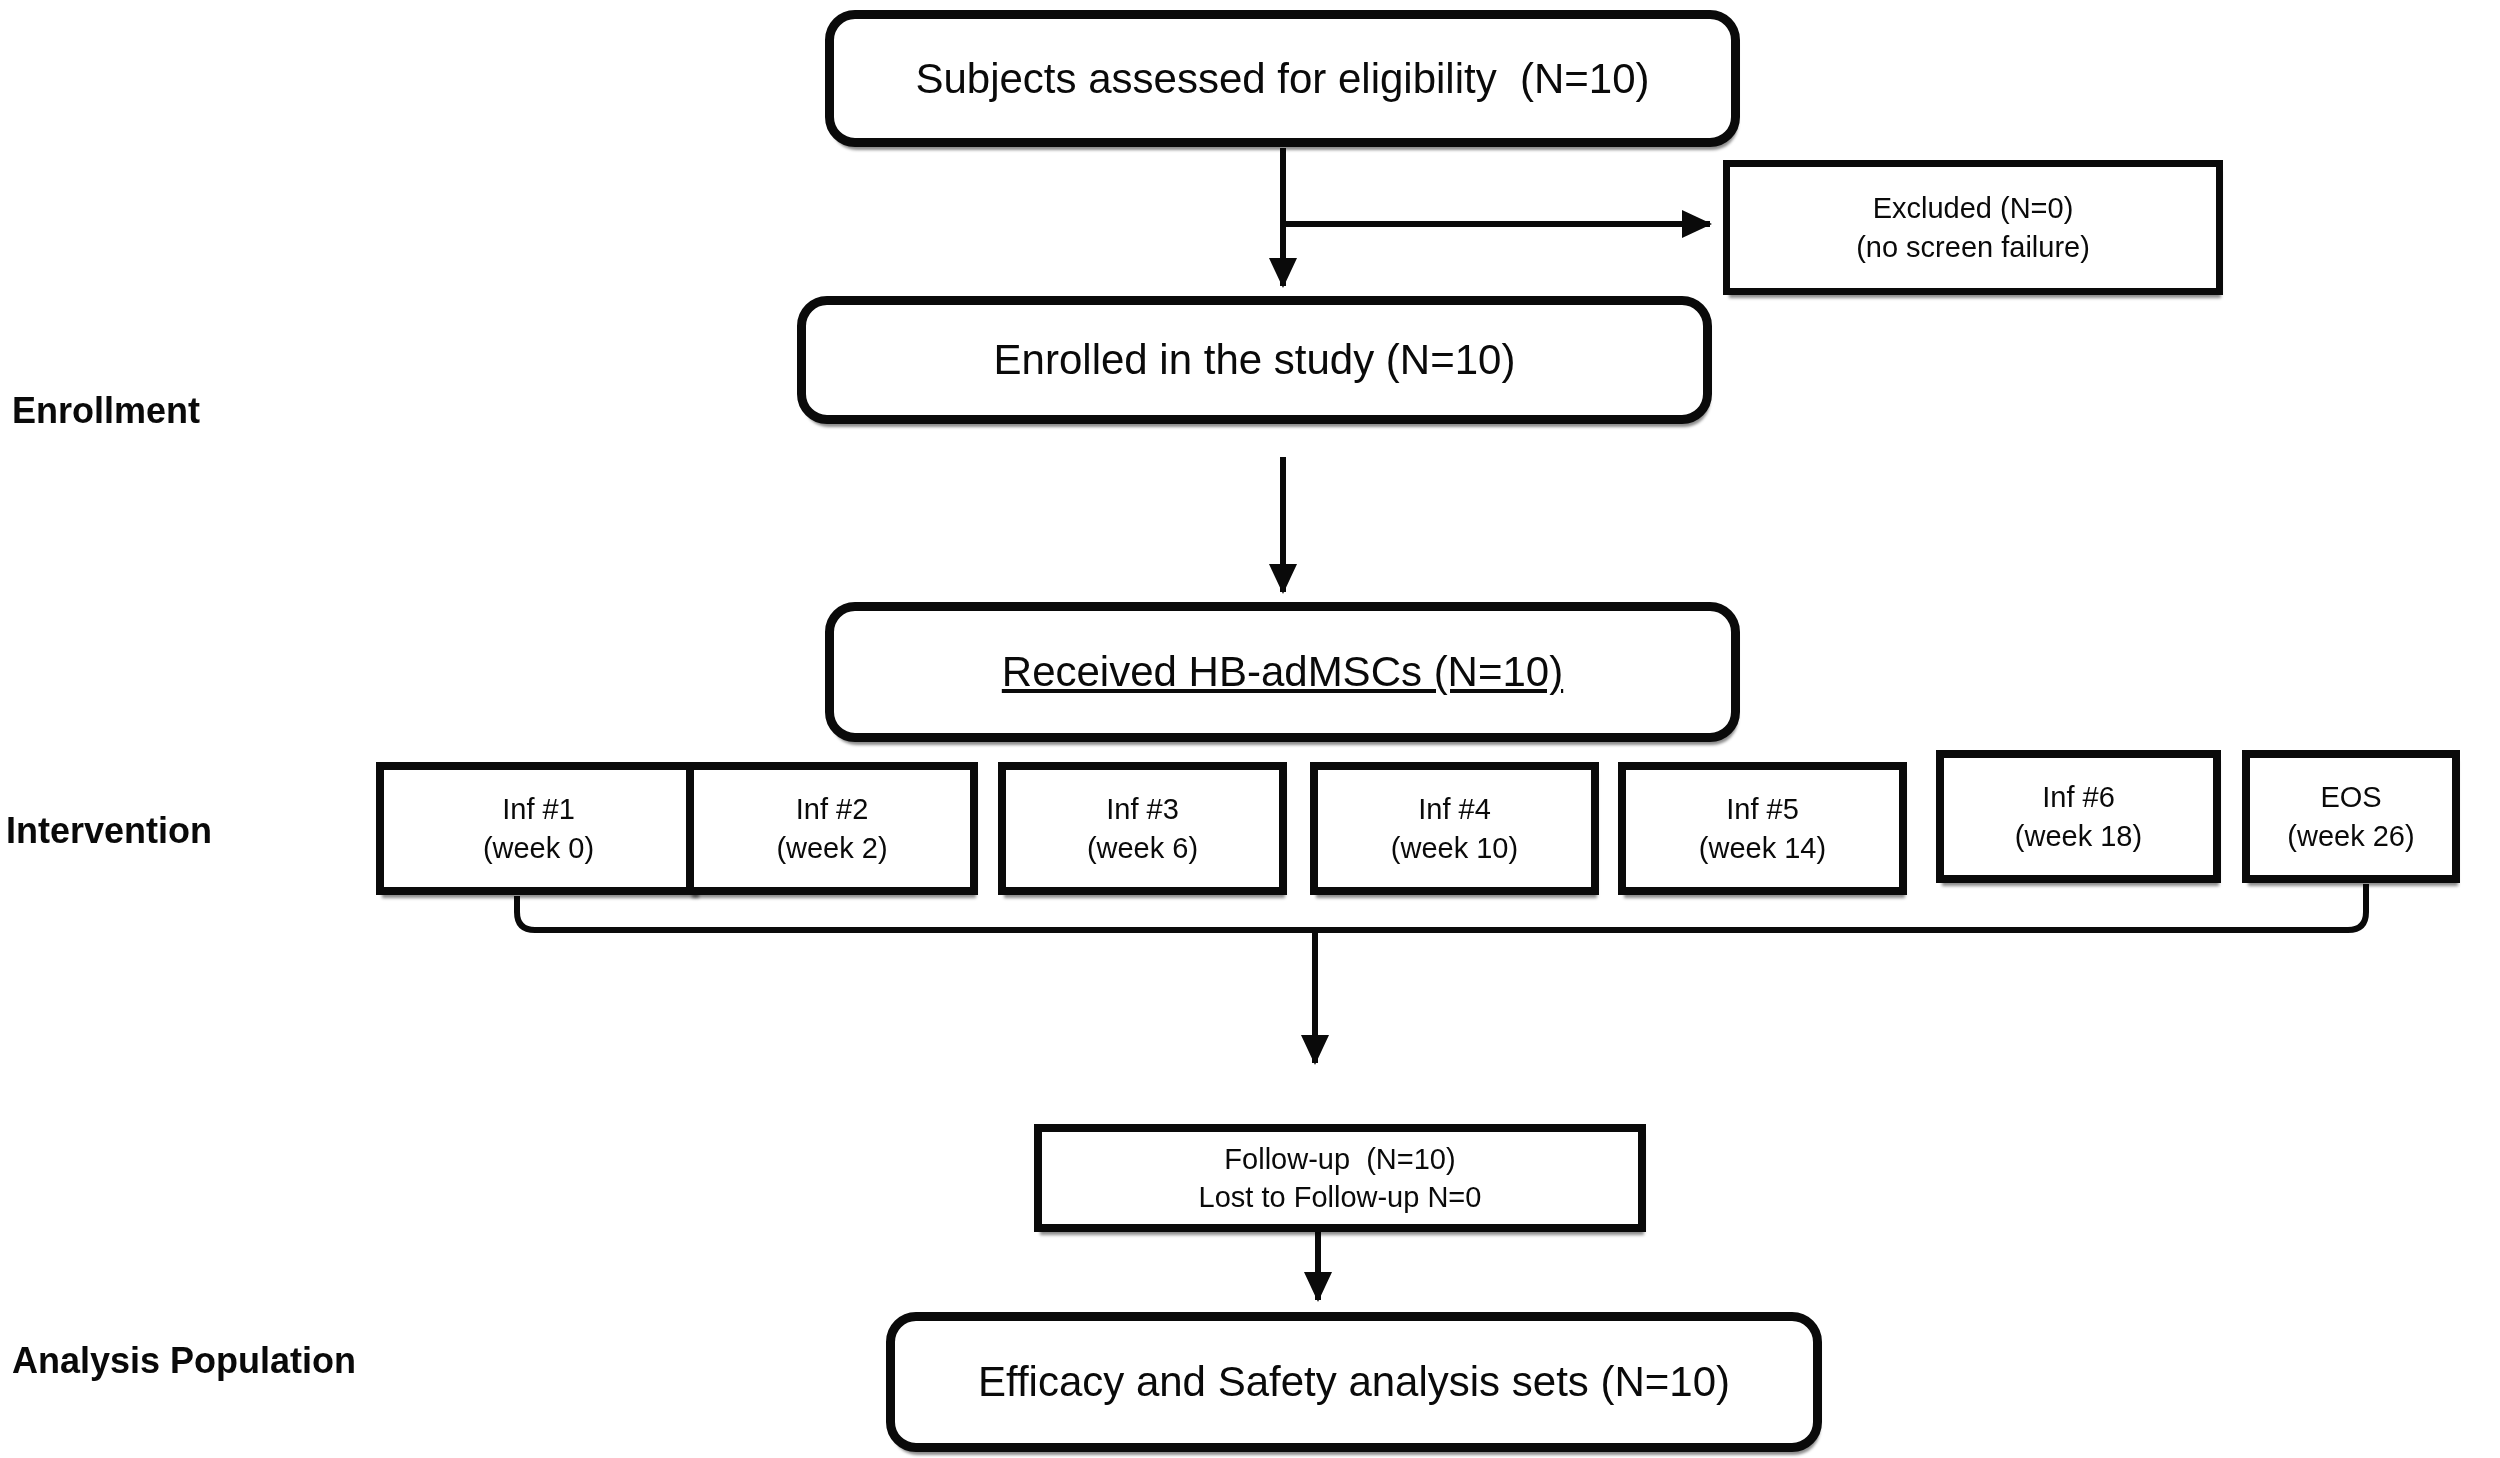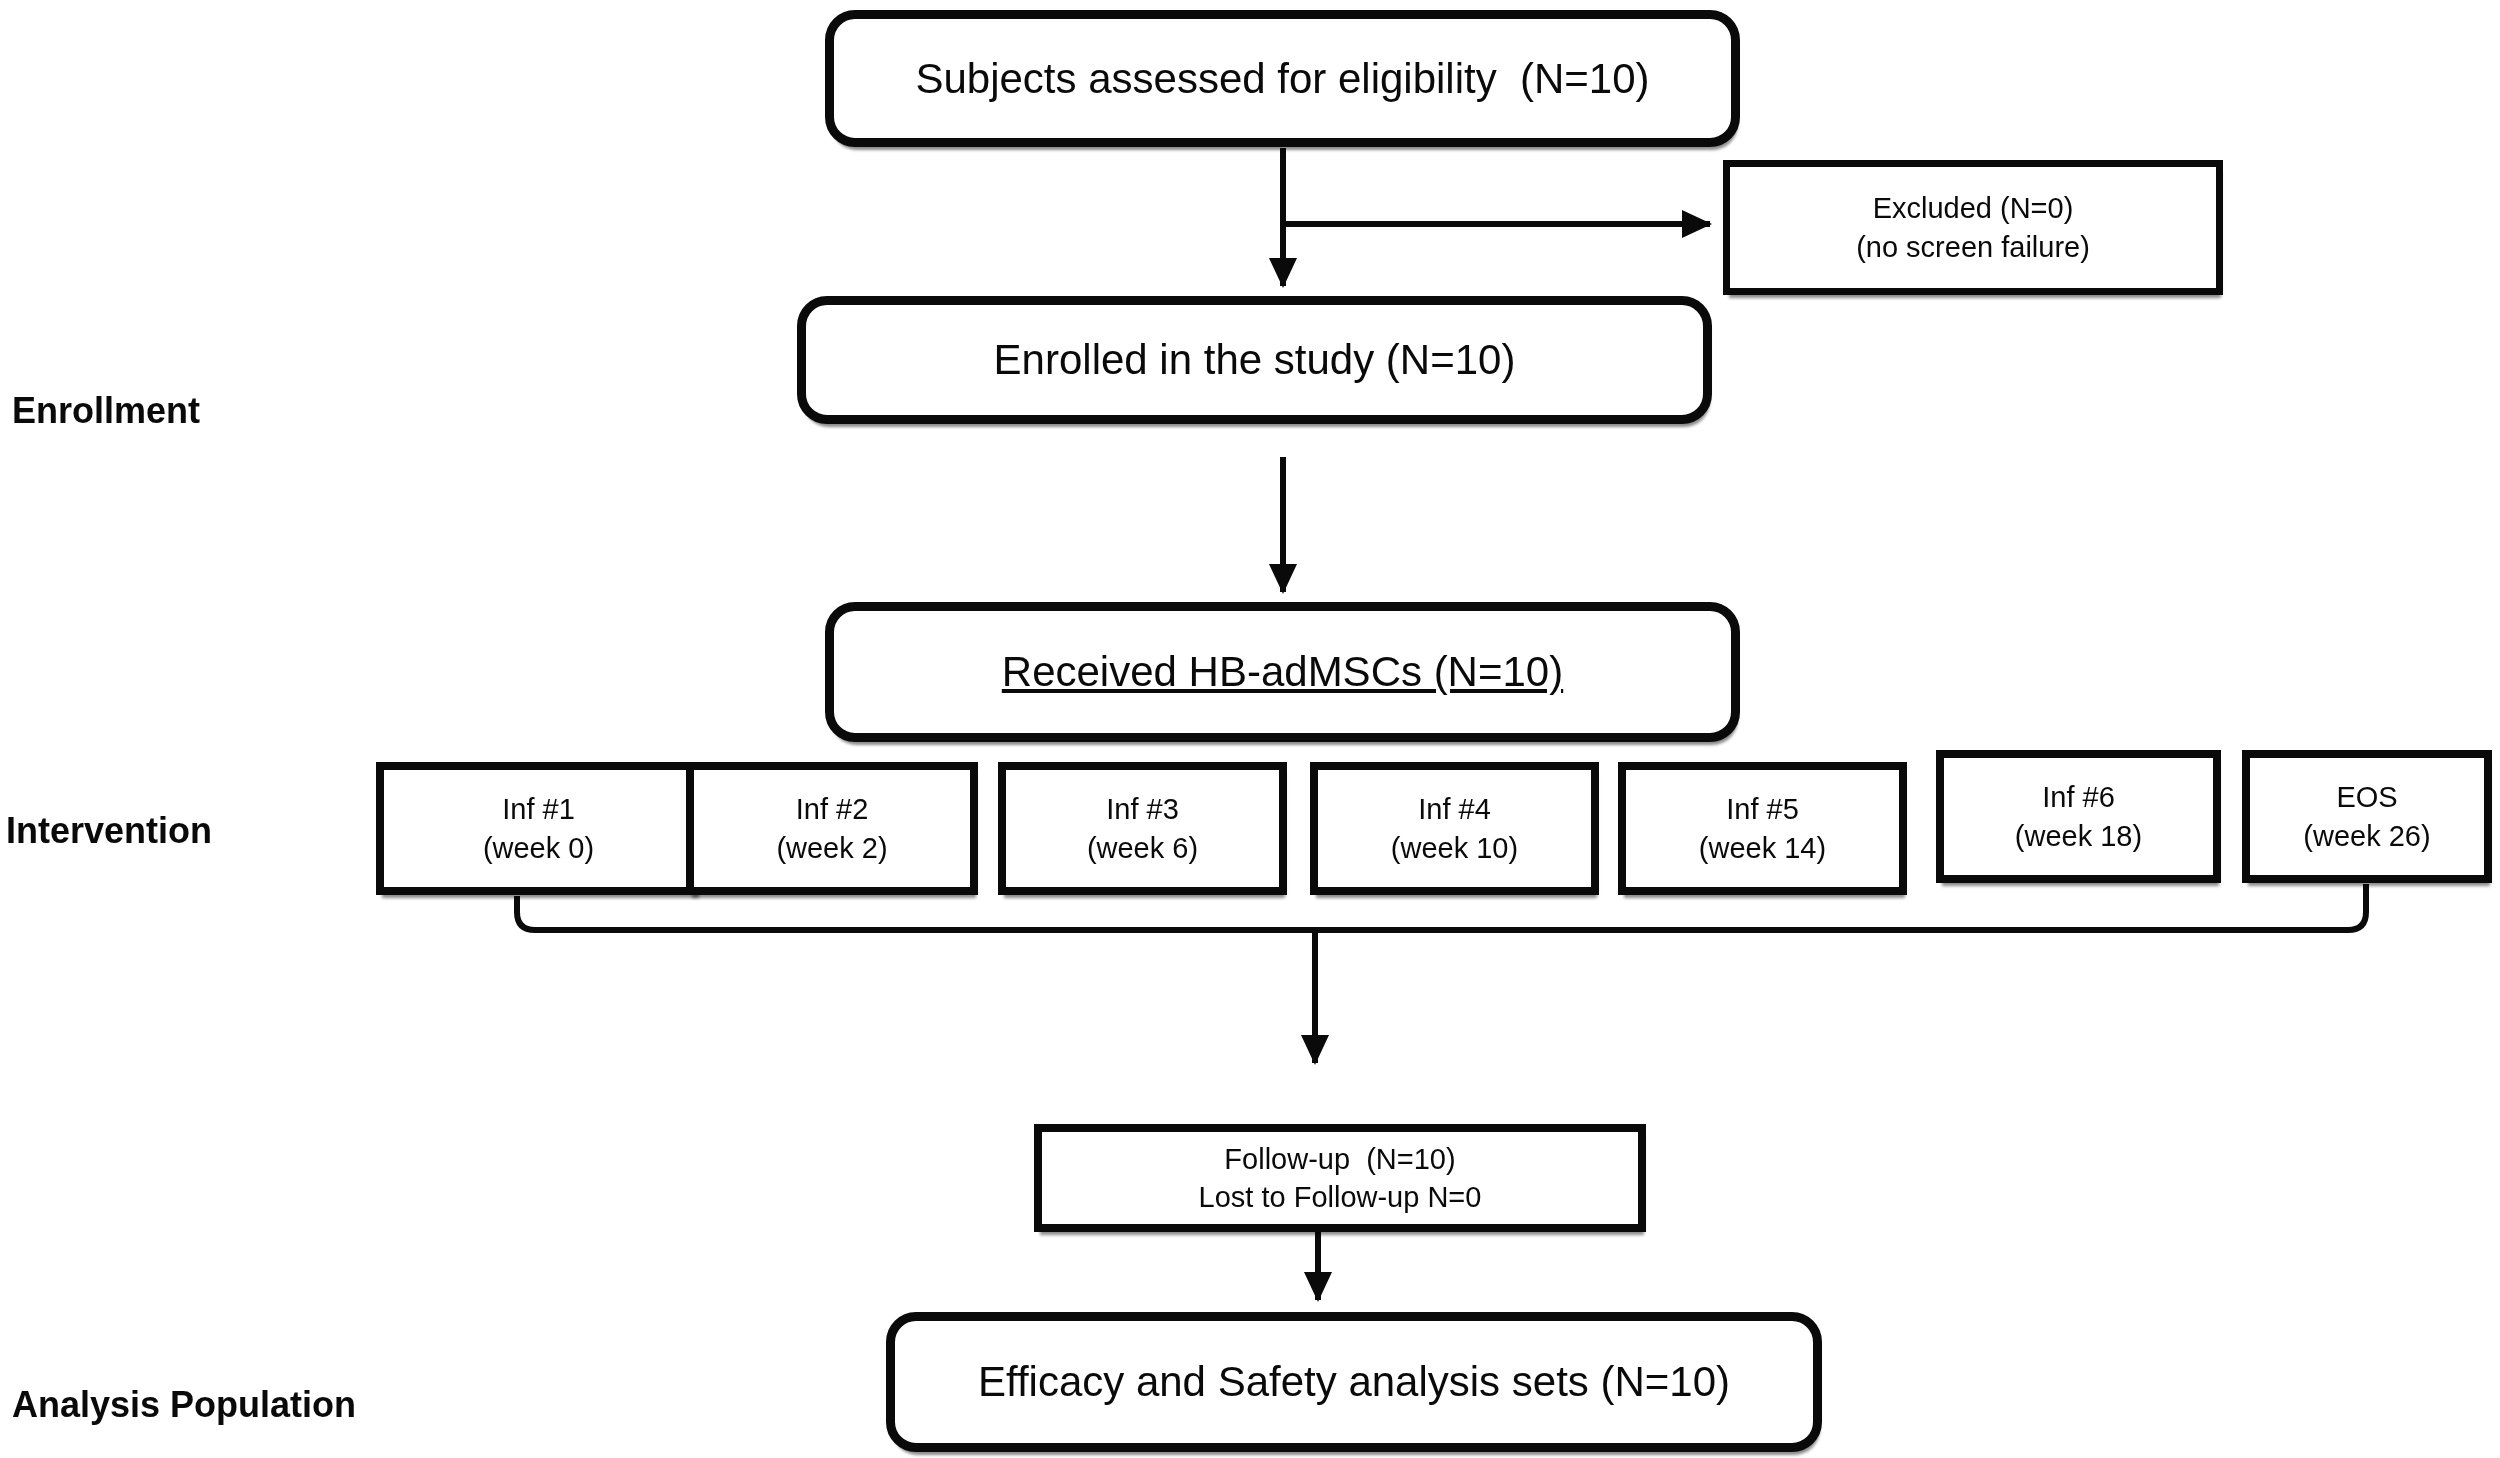--- a/index.html
+++ b/index.html
@@ -79,21 +79,21 @@
     <path d="M1283 148 V 286" marker-end="url(#ah)"></path>
     <path d="M1283 224 H 1710" marker-end="url(#ah)"></path>
     <path d="M1283 457 V 592" marker-end="url(#ah)"></path>
     <path d="M517 896 V 912 Q517 930 535 930 H 2348 Q2366 930 2366 912 V 884"></path>
     <path d="M1315 930 V 1063" marker-end="url(#ah)"></path>
     <path d="M1318 1208 V 1300" marker-end="url(#ah)"></path>
   </svg>
 
   <div class="stage-label" style="left:12px; top:390px;">Enrollment</div>
   <div class="stage-label" style="left:6px; top:810px;">Intervention</div>
-  <div class="stage-label" style="left:12px; top:1384px;">Analysis Population</div>
+  <div class="stage-label" style="left:12px; top:1340px;">Analysis Population</div>
 
   <div class="node rounded" style="left:825px; top:10px; width:915px; height:137px;">
     <div class="line">Subjects assessed for eligibility  (N=10)</div>
   </div>
 
   <div class="node thin two-line" style="left:1723px; top:160px; width:500px; height:135px;">
     <div class="line">Excluded (N=0)</div>
     <div class="line">(no screen failure)</div>
   </div>
 
@@ -122,21 +122,21 @@
     <div class="line">(week 10)</div>
   </div>
   <div class="node two-line" style="left:1618px; top:762px; width:289px; height:133px;">
     <div class="line">Inf #5</div>
     <div class="line">(week 14)</div>
   </div>
   <div class="node two-line" style="left:1936px; top:750px; width:285px; height:133px;">
     <div class="line">Inf #6</div>
     <div class="line">(week 18)</div>
   </div>
-  <div class="node two-line" style="left:2242px; top:750px; width:250px; height:133px;">
+  <div class="node two-line" style="left:2242px; top:750px; width:218px; height:133px;">
     <div class="line">EOS</div>
     <div class="line">(week 26)</div>
   </div>
 
   <div class="node two-line" style="left:1034px; top:1124px; width:612px; height:108px;">
     <div class="line">Follow-up  (N=10)</div>
     <div class="line">Lost to Follow-up N=0</div>
   </div>
 
   <div class="node rounded" style="left:886px; top:1312px; width:936px; height:140px;">

